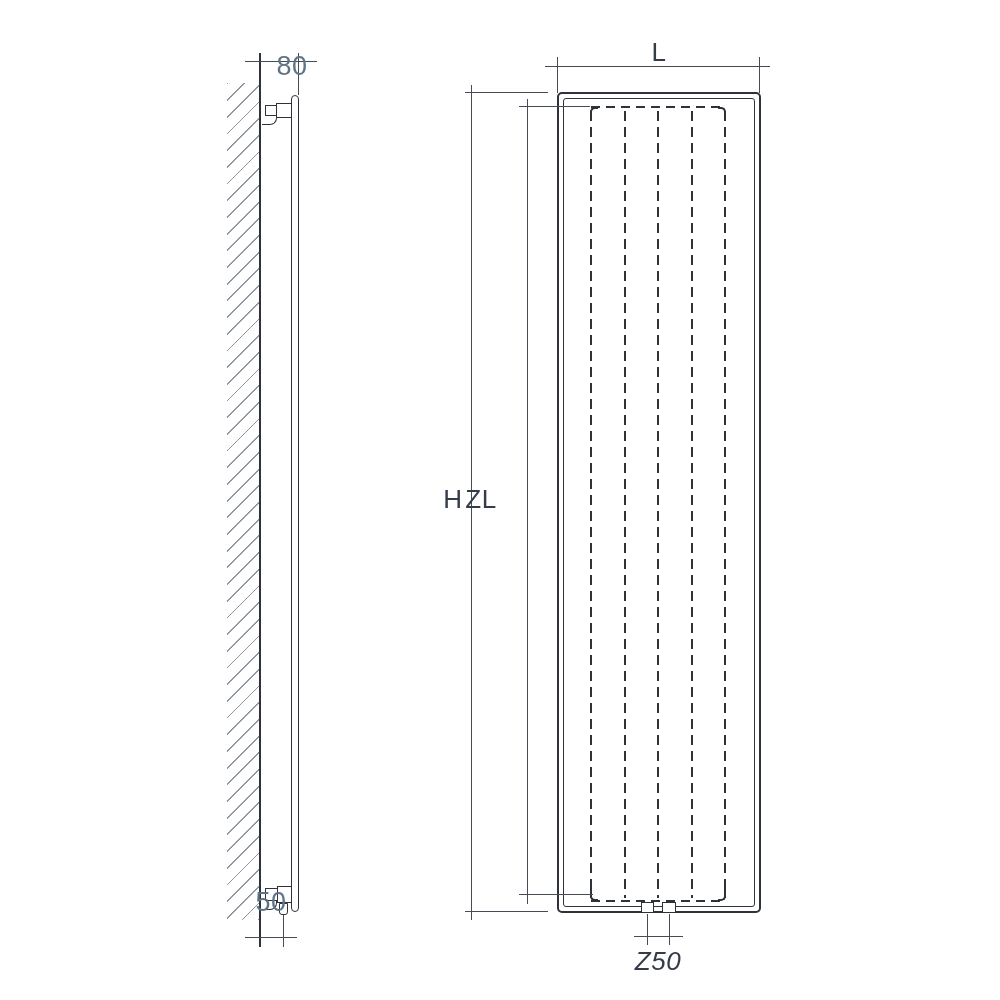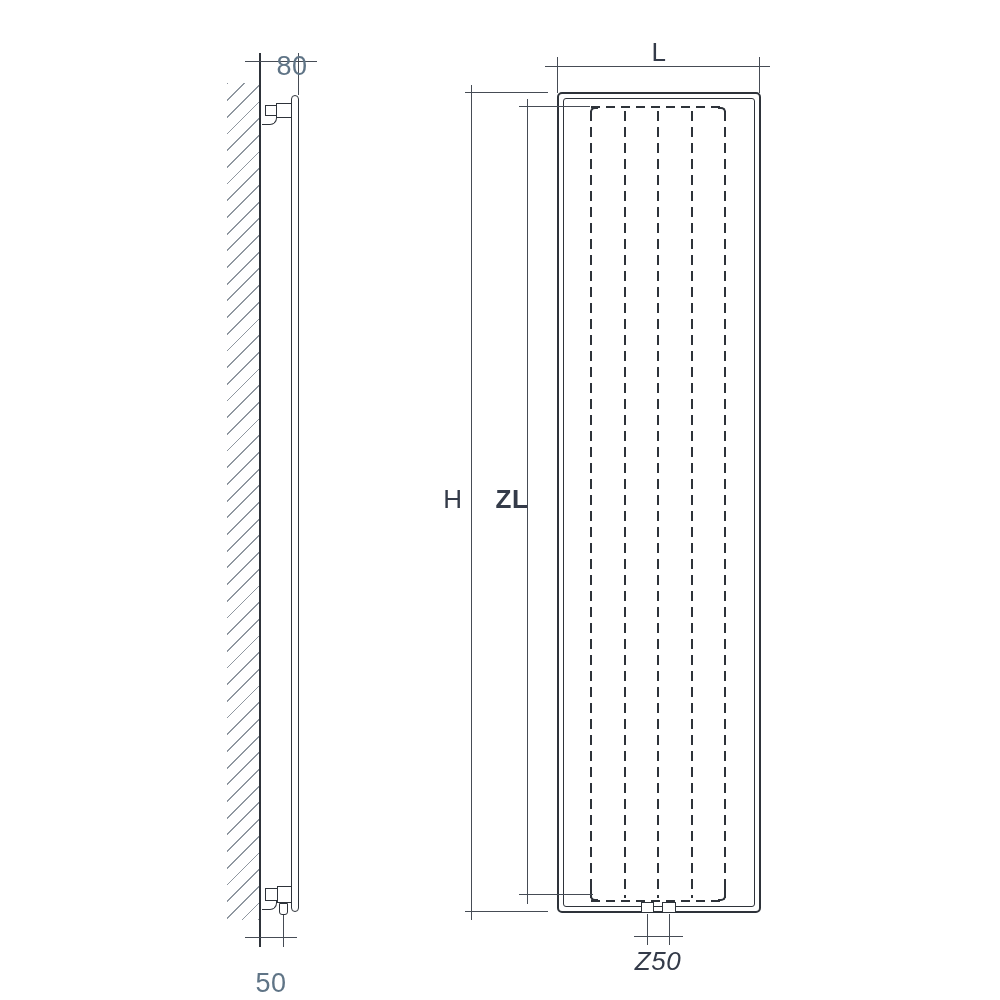--- a/index.html
+++ b/index.html
@@ -56,21 +56,21 @@
     <div class="obox" style="left:279px;top:903px;width:9px;height:12px;border-radius:0 0 3px 3px;"></div>
 
     <div class="obox" style="left:291px;top:95px;width:8px;height:817px;border-width:1.7px;border-radius:4px;"></div>
 
     <div class="dline" style="left:297.5px;top:53px;width:1.4px;height:42px;"></div>
     <div class="dline" style="left:245px;top:61px;width:72px;height:1.4px;"></div>
     <div class="lbl lbl-blue" style="left:261px;top:25px;width:62px;margin-top:28px;">80</div>
 
     <div class="dline" style="left:283px;top:915px;width:1.4px;height:32px;"></div>
     <div class="dline" style="left:245px;top:936.5px;width:52px;height:1.4px;"></div>
-    <div class="lbl lbl-blue" style="left:246px;top:970px;width:50px;">50</div>
+    <div class="lbl lbl-blue" style="left:246px;top:889px;width:50px;">50</div>
   </div>
 
   <div>
 
     <div class="obox" style="left:557px;top:92px;width:204px;height:821px;border-width:2px;border-radius:5px;"></div>
     <div class="obox" style="left:563px;top:98px;width:192px;height:809px;border-radius:3px;background:transparent;"></div>
 
     <div class="dash-v" style="left:590px;top:111px;height:787px;"></div>
     <div class="dash-v" style="left:623.5px;top:111px;height:787px;"></div>
     <div class="dash-v" style="left:657px;top:111px;height:787px;"></div>
@@ -93,21 +93,21 @@
     <div class="lbl lbl-dark" style="left:634px;top:39px;width:50px;">L</div>
 
     <div class="dline" style="left:465px;top:92px;width:83px;height:1.4px;"></div>
     <div class="dline" style="left:465px;top:911px;width:83px;height:1.4px;"></div>
     <div class="dline" style="left:471px;top:85px;width:1.4px;height:835px;"></div>
     <div class="lbl lbl-dark" style="left:438px;top:486px;width:30px;">H</div>
 
     <div class="dline" style="left:519px;top:106px;width:71px;height:1.4px;"></div>
     <div class="dline" style="left:519px;top:894px;width:74px;height:1.4px;"></div>
     <div class="dline" style="left:527px;top:99px;width:1.4px;height:805px;"></div>
-    <div class="lbl lbl-dark" style="left:494px;top:486px;width:36px;font-weight:bold;">ZL</div>
+    <div class="lbl lbl-dark" style="left:463px;top:486px;width:36px;">ZL</div>
 
     <div class="dline" style="left:647px;top:914px;width:1.4px;height:31px;"></div>
     <div class="dline" style="left:669px;top:914px;width:1.4px;height:31px;"></div>
     <div class="dline" style="left:634px;top:936px;width:49px;height:1.4px;"></div>
     <div class="lbl lbl-dark" style="left:627px;top:948px;width:62px;font-style:italic;">Z50</div>
   </div>
 
 </div>
 
 </body></html>

